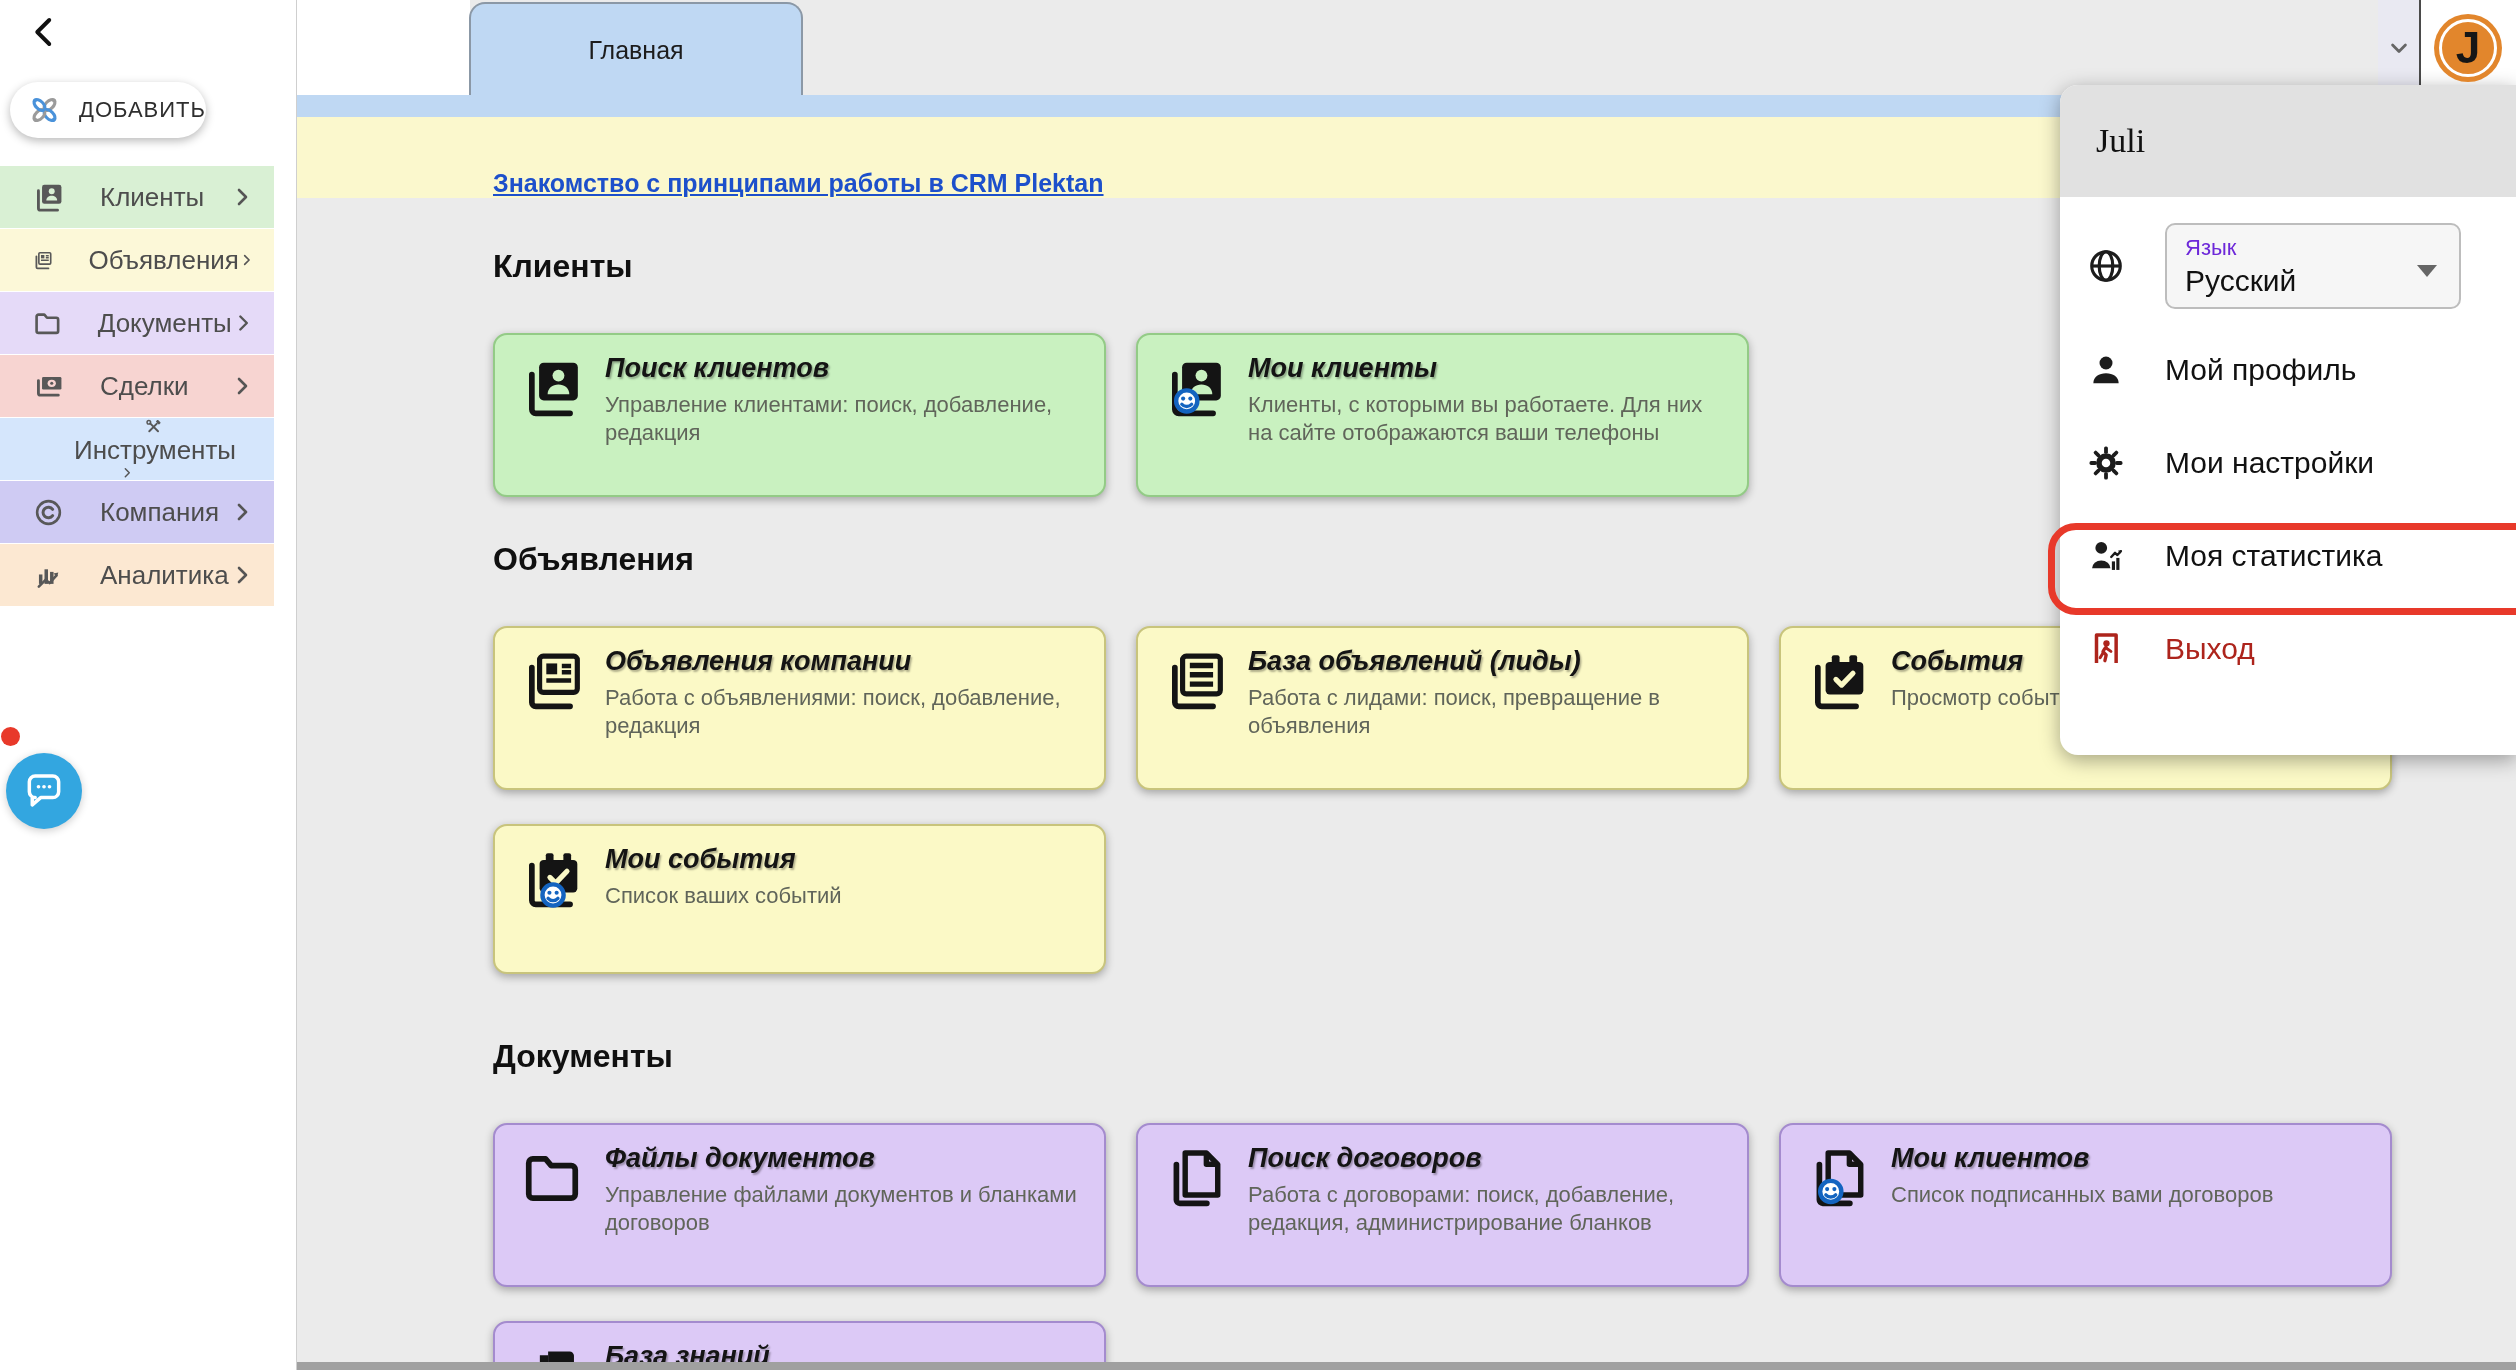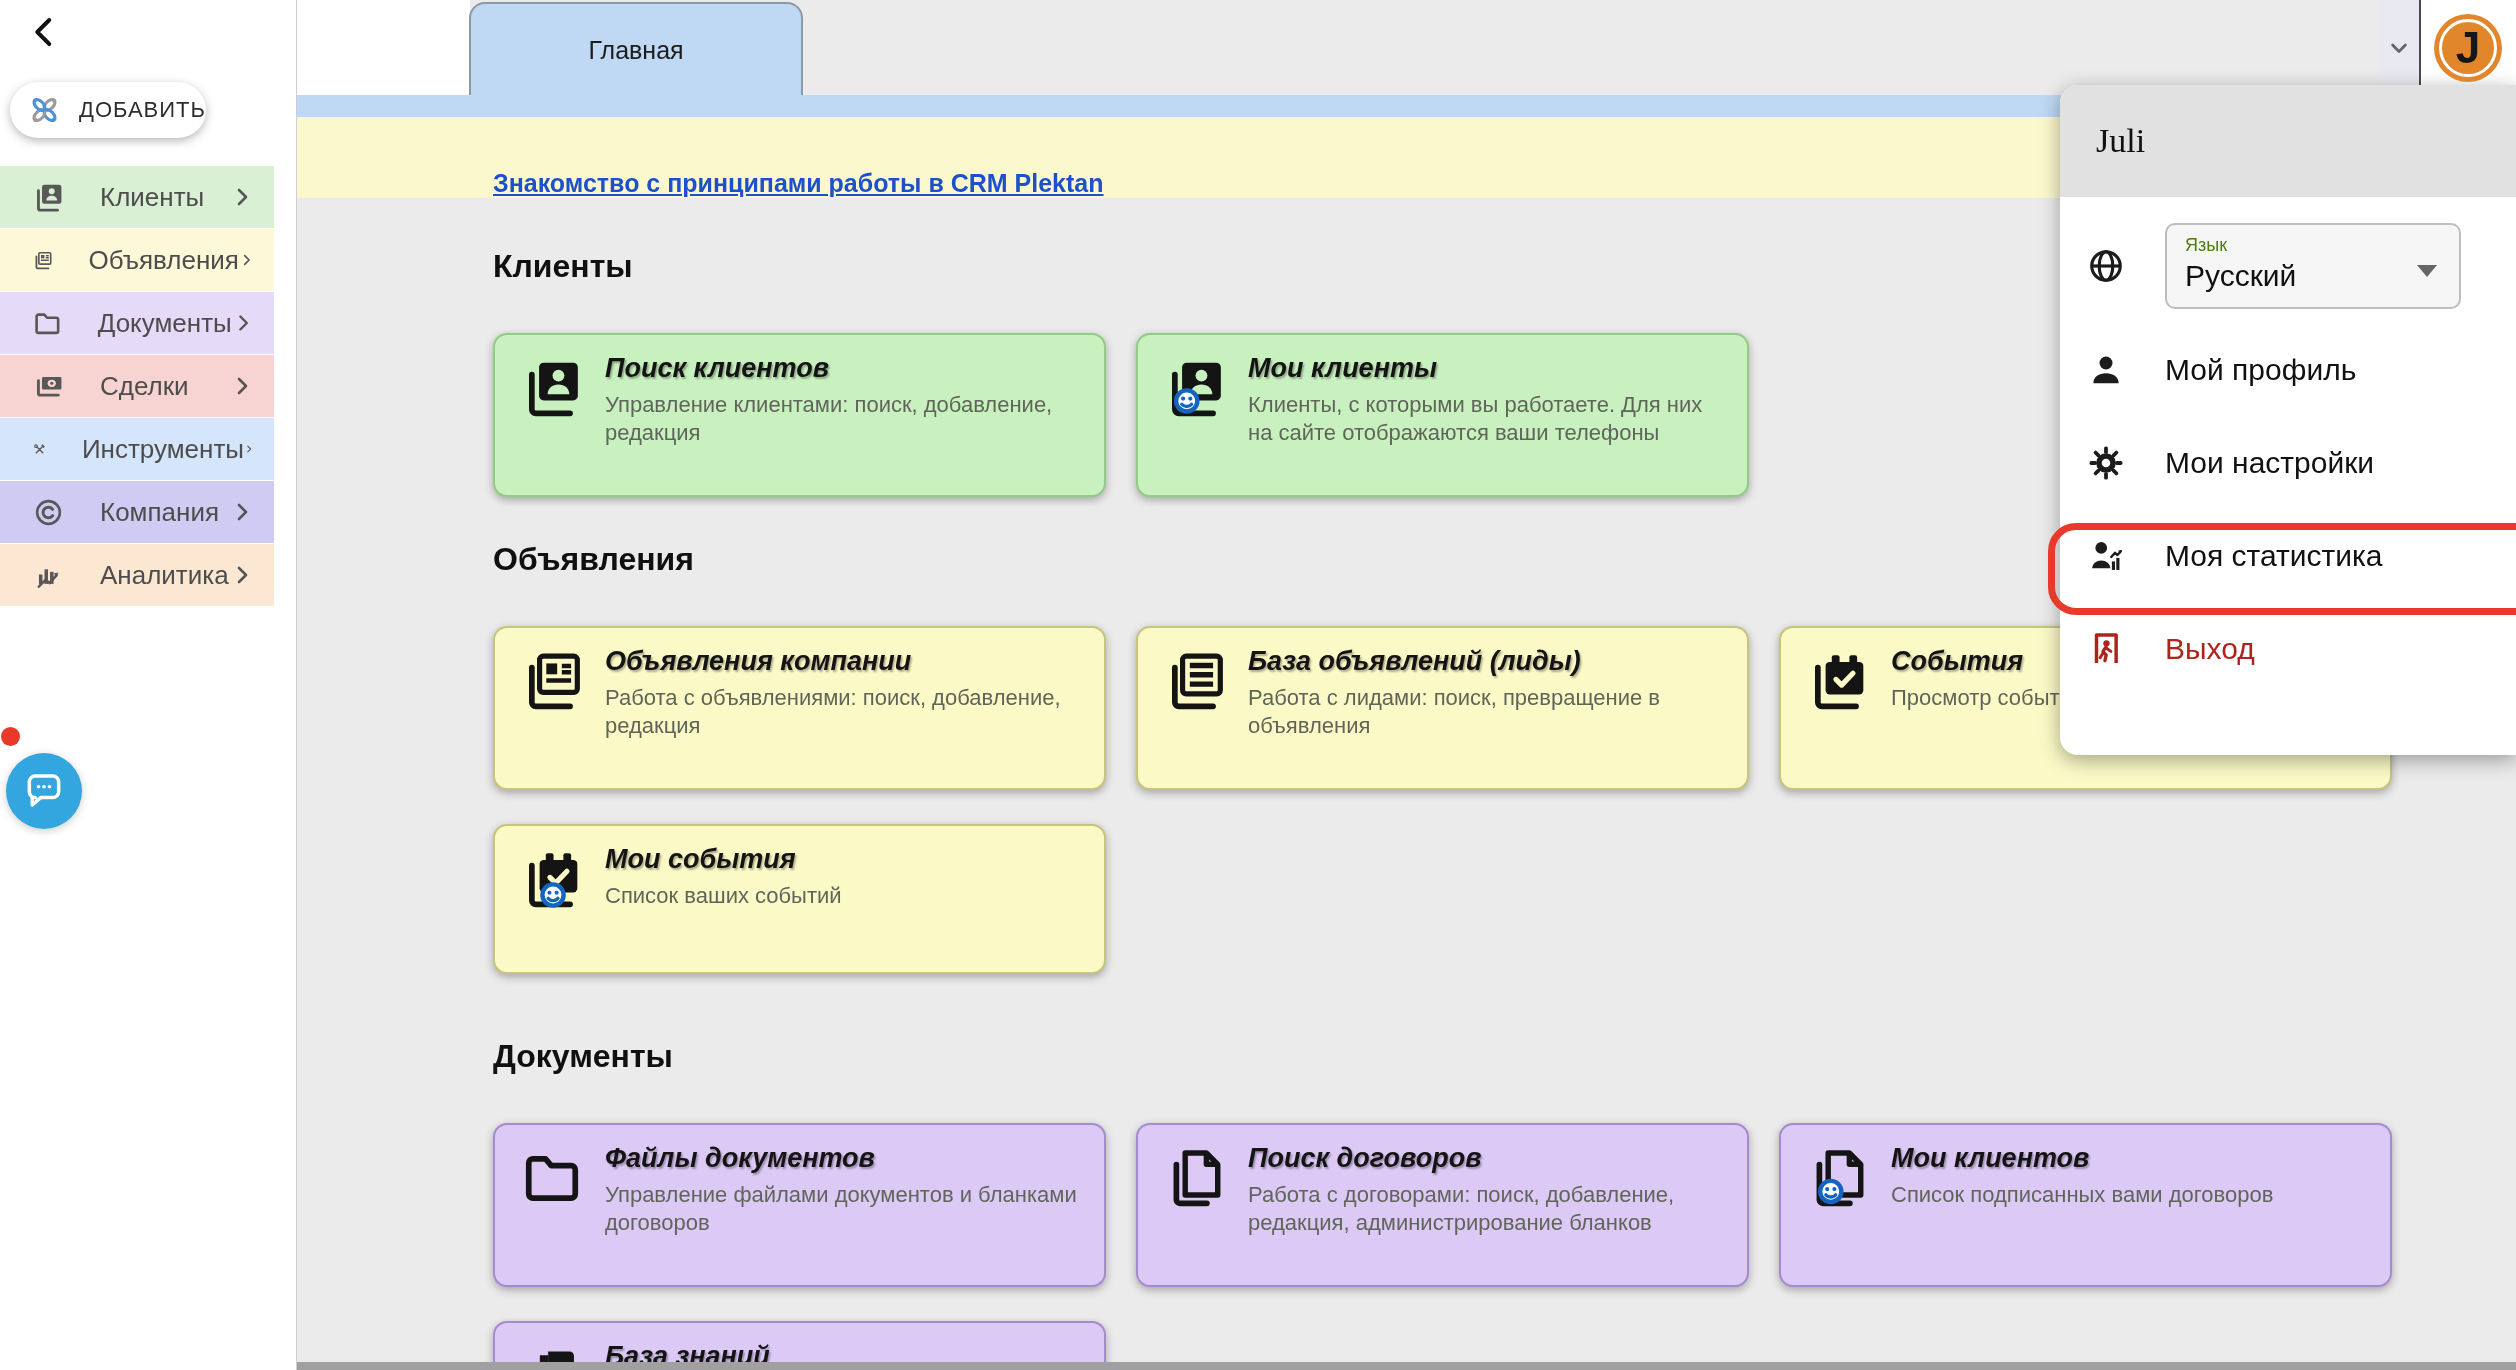--- a/index.html
+++ b/index.html
@@ -16,21 +16,21 @@
   .add-btn .add-label{margin-left:16px;font-size:22px;font-weight:500;letter-spacing:1px;color:#2e2e2e;}
   .nav{position:absolute;top:166px;left:0;right:0;}
   .nav-item{height:62px;margin-bottom:1px;display:flex;align-items:center;color:#4f4f4f;cursor:pointer;}
   .nav-item .ic{width:31px;height:31px;margin-left:33px;color:#585858;}
   .nav-label{margin-left:36px;font-size:26px;flex:1;color:#4d4d4d;}
   .nav-chev{width:24px;height:24px;margin-right:20px;}
   .bg-green{background:#d9f0d4;}
   .bg-yellow{background:#fcf8d8;}
   .bg-purple{background:#e5daf8;}
   .bg-pink{background:#f7d4d1;}
-  .bg-blue{background:#d5e6fc;}
+  .bg-blue{background:#d5e6fc;flex-direction:column;}
   .bg-periwinkle{background:#cfcbf3;}
   .bg-peach{background:#fce8d2;}
 
   
   .main{position:absolute;left:274px;top:0;right:0;bottom:0;background:#ebebeb;border-left:1px solid #cfcfcf;margin-left:22px;}
   .tabbar{position:absolute;top:0;left:0;right:0;height:95px;background:#ebebeb;}
   .tabbar-white{position:absolute;top:0;left:0;width:173px;height:95px;background:#fff;}
   .tab{position:absolute;left:172px;top:2px;width:334px;height:95px;background:#bfd8f3;
        border:2px solid #8b98a6;border-bottom:none;border-radius:16px 16px 0 0;
        display:flex;align-items:center;justify-content:center;font-size:25px;color:#1c1c1c;
@@ -68,21 +68,21 @@
 
   
   .user-menu{position:absolute;left:2060px;top:85px;width:456px;height:670px;background:#fff;
              border-radius:18px 0 0 18px;box-shadow:0 5px 20px rgba(0,0,0,.35);z-index:50;box-sizing:border-box;}
   .menu-header{height:112px;background:#e1e1e1;border-radius:18px 0 0 0;display:flex;align-items:center;
                padding-left:36px;font-size:34px;color:#111;font-family:Liberation Serif, serif;}
   .lang-row{display:flex;align-items:center;margin-top:26px;}
   .lang-row .mic{width:38px;height:38px;margin-left:27px;color:#1c1c1c;flex:none;}
   .lang-box{margin-left:40px;width:296px;height:86px;background:#f6f6f6;border:2px solid #bdbdbd;
             border-radius:10px;position:relative;padding:10px 18px;box-sizing:border-box;cursor:pointer;}
-  .lang-label{font-size:18px;color:#4d7c0f;}
+  .lang-label{font-size:22px;color:#6d28d9;}
   .lang-value{font-size:30px;color:#111;margin-top:3px;}
   .lang-caret{position:absolute;right:22px;top:40px;width:0;height:0;
               border-left:10px solid transparent;border-right:10px solid transparent;border-top:12px solid #666;}
   .menu-item{display:flex;align-items:center;height:64px;margin-top:29px;cursor:pointer;}
   .menu-item .mic{width:38px;height:38px;margin-left:27px;color:#1c1c1c;flex:none;}
   .menu-item-label{margin-left:40px;font-size:30px;color:#111;}
   .menu-item.logout .menu-item-label{color:#ad241c;}
   .red-box{position:absolute;left:-12px;top:438px;width:534px;height:92px;border:7px solid #e8392a;
            border-radius:28px;z-index:60;pointer-events:none;box-sizing:border-box;}
 

